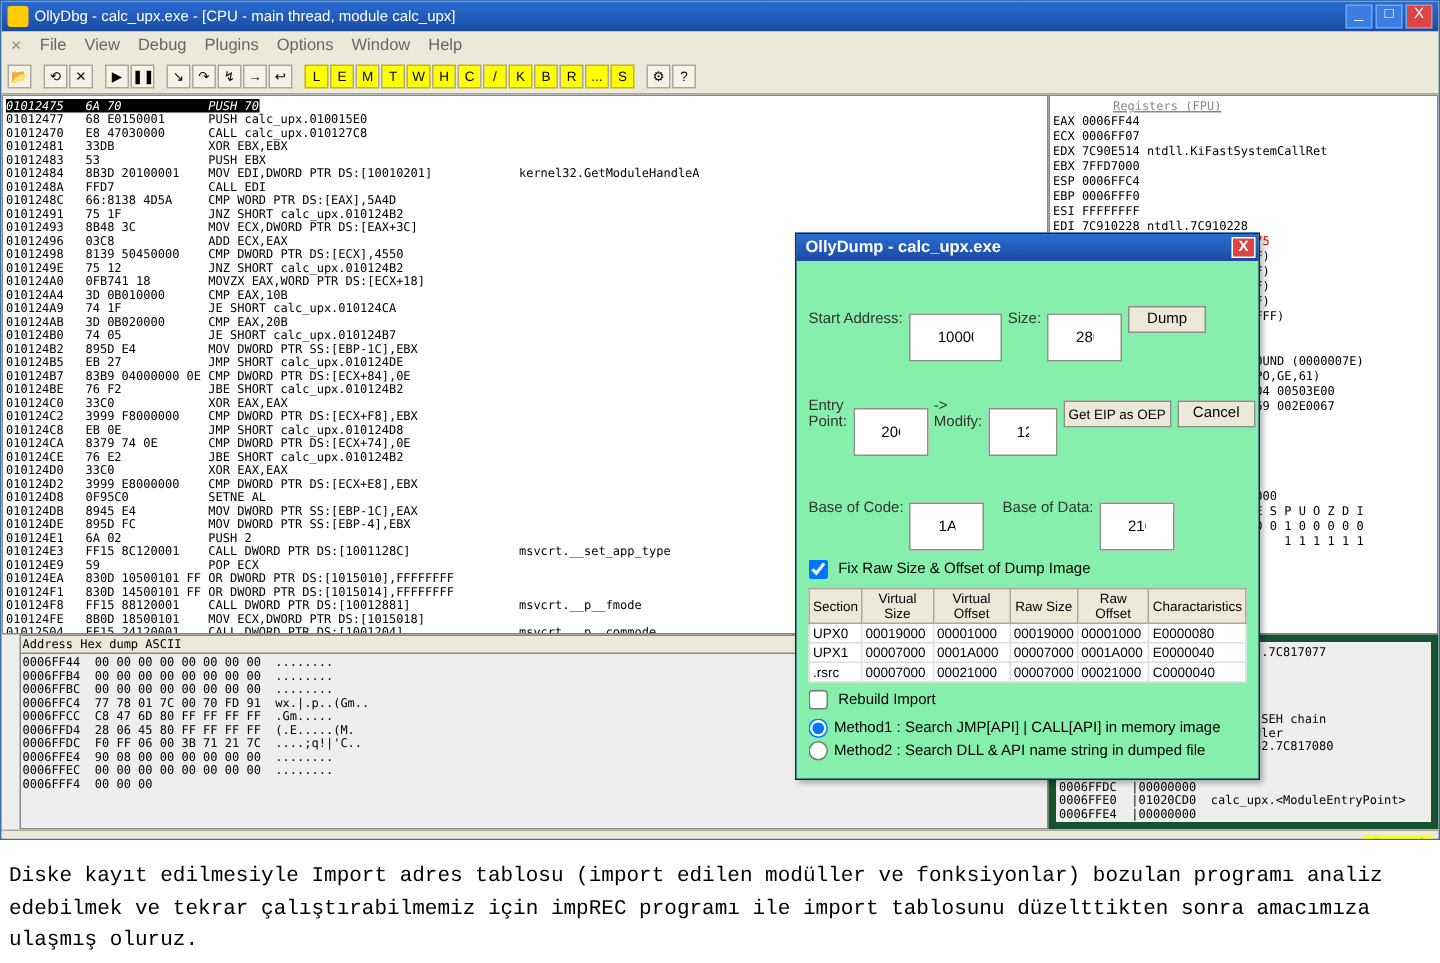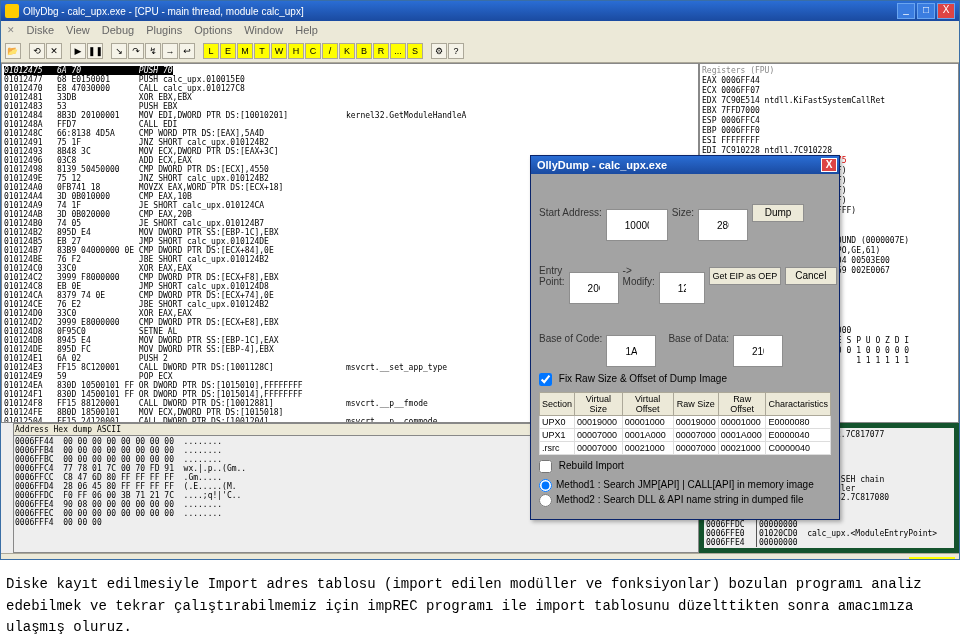--- a/index.html
+++ b/index.html
@@ -16,31 +16,31 @@
 .toolbar { background: #ece9d8; height: 24px; border-bottom: 1px solid #aca899; display: flex; align-items: center; padding: 0 4px; gap: 1px; }
 .tb { width: 16px; height: 16px; border: 1px solid #aca899; background: #f5f3e8; font-size: 9px; text-align: center; line-height: 14px; }
 .tb-sep { width: 6px; }
 .tb-yellow { background: #ff0; }
 .main { display: flex; height: 360px; background: #fff; }
 .cpu { flex: 1; font-family: "Lucida Console", monospace; font-size: 8px; line-height: 9px; overflow: hidden; border: 1px solid #888; position: relative; }
 .cpu .hl { background: #000; color: #fff; display: inline-block; font-style: italic; }
 .cpu pre { white-space: pre; padding: 2px; }
 .red { color: #d00; }
 .regs { width: 260px; border: 1px solid #888; font-family: "Lucida Console", monospace; font-size: 8px; line-height: 10px; padding: 2px; overflow: hidden; }
-.regs .hdr { color: #888; }
+.regs .hdr { text-decoration: underline; color: #888; margin-left: 40px; }
 .lower { display: flex; height: 130px; margin-left: 12px; }
 .hex { flex: 1; border: 1px solid #888; font-family: "Lucida Console", monospace; font-size: 8px; overflow: hidden; }
 .hex .cols { background: #ece9d8; border-bottom: 1px solid #888; padding: 1px; }
 .hex pre { white-space: pre; padding: 1px; line-height: 9px; }
 .stack { width: 260px; border: 5px solid #14532d; font-family: "Lucida Console", monospace; font-size: 8px; line-height: 9px; padding: 2px; overflow: hidden; }
 .status { background: #ece9d8; height: 18px; border-top: 1px solid #aca899; position: relative; }
 .status .pause { position: absolute; right: 4px; bottom: 1px; background: #ff0; padding: 1px 6px; font-size: 10px; }
 
 
-.dialog { position: absolute; left: 530px; top: 155px; width: 310px; background: #a3a3a3; border: 1px solid #0a246a; box-shadow: 2px 2px 4px rgba(0,0,0,0.3); }
+.dialog { position: absolute; left: 530px; top: 155px; width: 310px; background: #86efac; border: 1px solid #0a246a; box-shadow: 2px 2px 4px rgba(0,0,0,0.3); }
 .dialog .dtitle { background: linear-gradient(#2a6dd4, #1a4aa0); color: #fff; height: 18px; display: flex; align-items: center; justify-content: space-between; padding: 0 2px 0 6px; font-size: 11px; font-weight: bold; }
 .dialog .dclose { width: 16px; height: 14px; background: #d44; color: #fff; text-align: center; line-height: 12px; font-size: 10px; border: 1px solid #fff; }
 .dialog .body { padding: 10px 8px; font-size: 10px; }
 .drow { display: flex; align-items: center; gap: 4px; margin-bottom: 6px; }
 .drow label { color: #333; }
 .dtxt { border: 1px solid #8e8e8e; background: #fff; height: 32px; padding: 0 18px; font-size: 10px; font-family: Arial; margin-top: 25px; }
 .dbtn { border: 1px solid #8e8e8e; background: #ece9d8; height: 18px; padding: 0 0; font-size: 10px; min-width: 52px; }
 .dchk input { vertical-align: middle; margin-right: 4px; }
 .dtable { width: 100%; border: 1px solid #888; font-size: 9px; margin: 5px 0; border-collapse: collapse; background: #fff; }
 .dtable th { background: #ece9d8; border: 1px solid #aca899; padding: 1px 2px; font-weight: normal; font-size: 9px; }
@@ -62,21 +62,21 @@
     </div>
     <div class="btns">
       <div class="tbtn">_</div>
       <div class="tbtn">□</div>
       <div class="tbtn close">X</div>
     </div>
   </div>
 
   <div class="menubar">
     <span class="x">✕</span>
-    <span>Diske</span>
+    <span>File</span>
     <span>View</span>
     <span>Debug</span>
     <span>Plugins</span>
     <span>Options</span>
     <span>Window</span>
     <span>Help</span>
   </div>
 
   <div class="toolbar">
     <div class="tb">📂</div>

